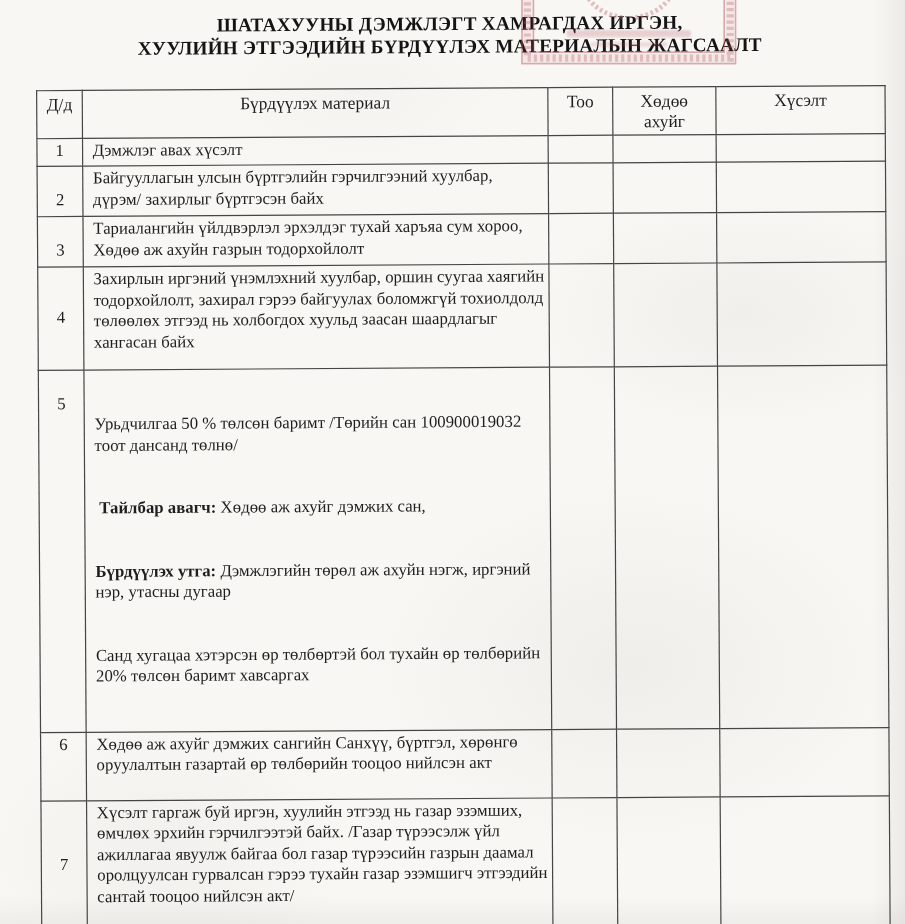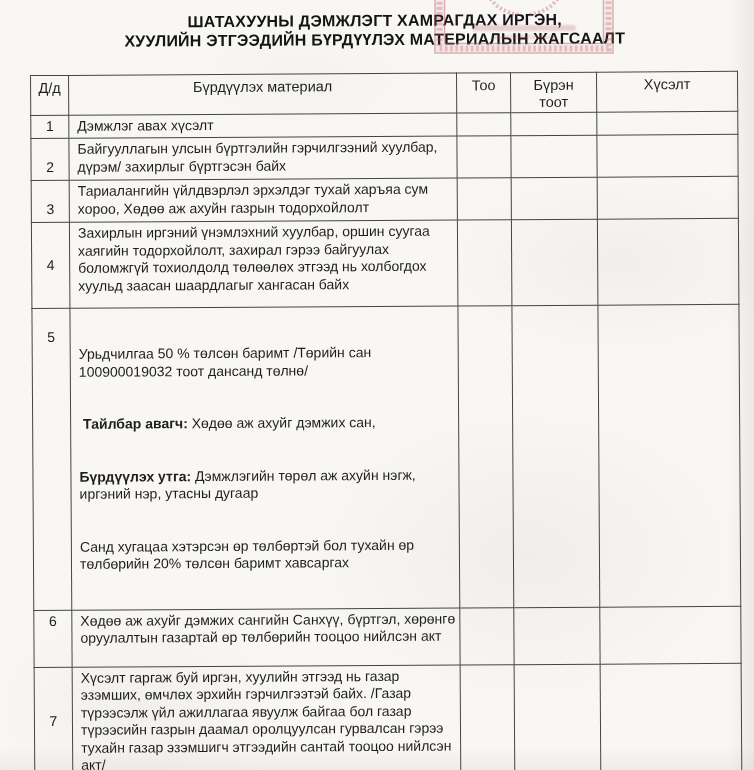--- a/index.html
+++ b/index.html
@@ -1,18 +1,18 @@
 <!DOCTYPE html>
 <html><head>
 <meta charset="utf-8">
 <style>
   html,body{margin:0;padding:0;background:#e9e7e3;}
   .page{
     position:relative;width:754px;height:770px;overflow:hidden;
-    font-family:Liberation Sans, sans-serif;color:#1e1e1e;
+    font-family:Liberation Serif, serif;color:#1e1e1e;
     background:
       radial-gradient(260px 140px at 82% 34%, rgba(185,180,172,0.12), transparent 70%),
       radial-gradient(320px 220px at 70% 72%, rgba(182,177,168,0.13), transparent 70%),
       radial-gradient(220px 160px at 18% 92%, rgba(188,183,175,0.11), transparent 70%),
       radial-gradient(180px 90px at 40% 10%, rgba(200,196,188,0.08), transparent 70%),
       linear-gradient(90deg, rgba(0,0,0,0) 96.5%, rgba(120,115,108,0.10) 100%),
       linear-gradient(0deg, rgba(120,115,108,0.08) 0%, rgba(0,0,0,0) 3%),
       #f8f7f4;
   }
   .skew{position:absolute;left:0;top:0;width:754px;height:770px;transform:rotate(-0.35deg);transform-origin:377px 400px;}
@@ -71,22 +71,22 @@
             <col style="width:54px">
             <col style="width:86px">
             <col style="width:141px">
         </colgroup>
         <thead>
           <tr style="height:35px">
             <th>Д/д</th>
             <th>Бүрдүүлэх материал</th>
             <th>Тоо</th>
             <th>
-              <span style="display:block">Бүрэн</span>
-              <span style="display:block">тоот</span>
+              <span style="display:block">Хөдөө</span>
+              <span style="display:block">ахуйг</span>
             </th>
             <th>Хүсэлт</th>
           </tr>
         </thead>
         <tbody>
           <tr style="height:23px">
             <td class="c-num vt">1</td>
             <td class="c-mat vt">Дэмжлэг авах хүсэлт</td>
             <td></td>
             <td></td>

